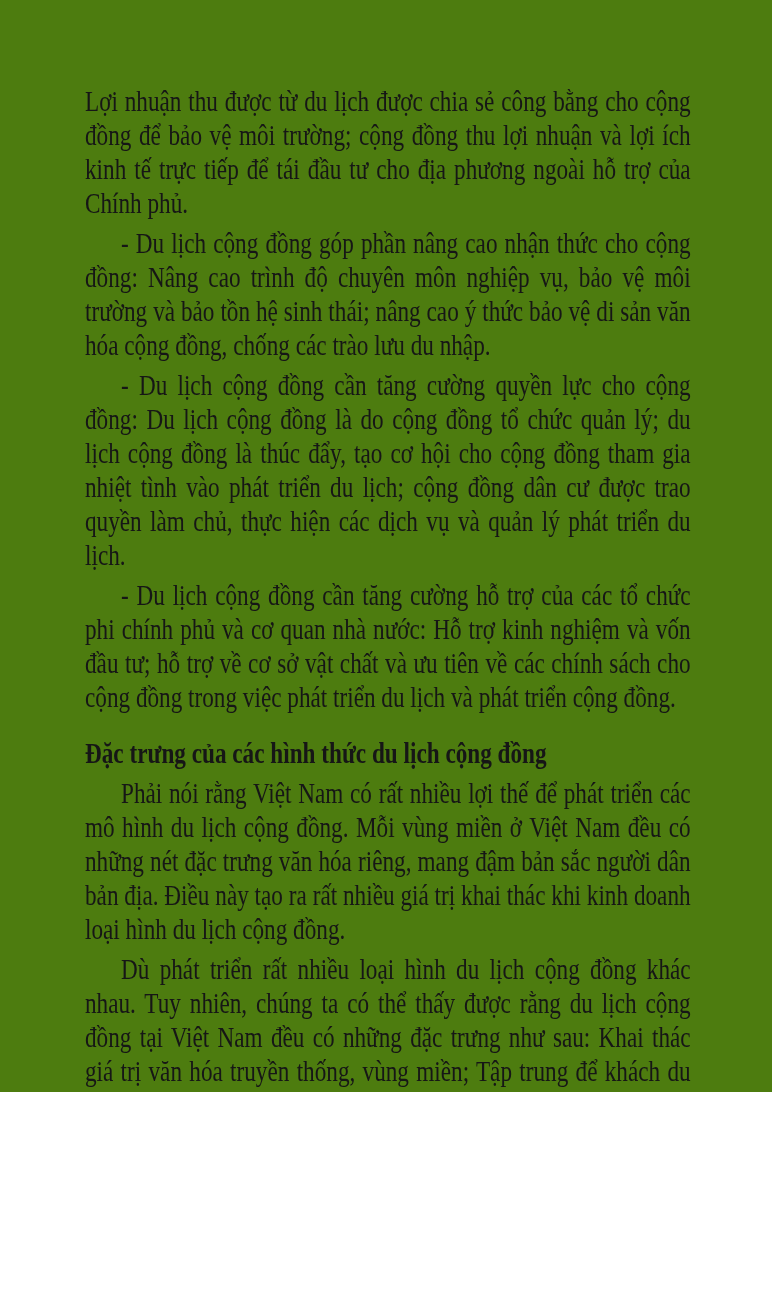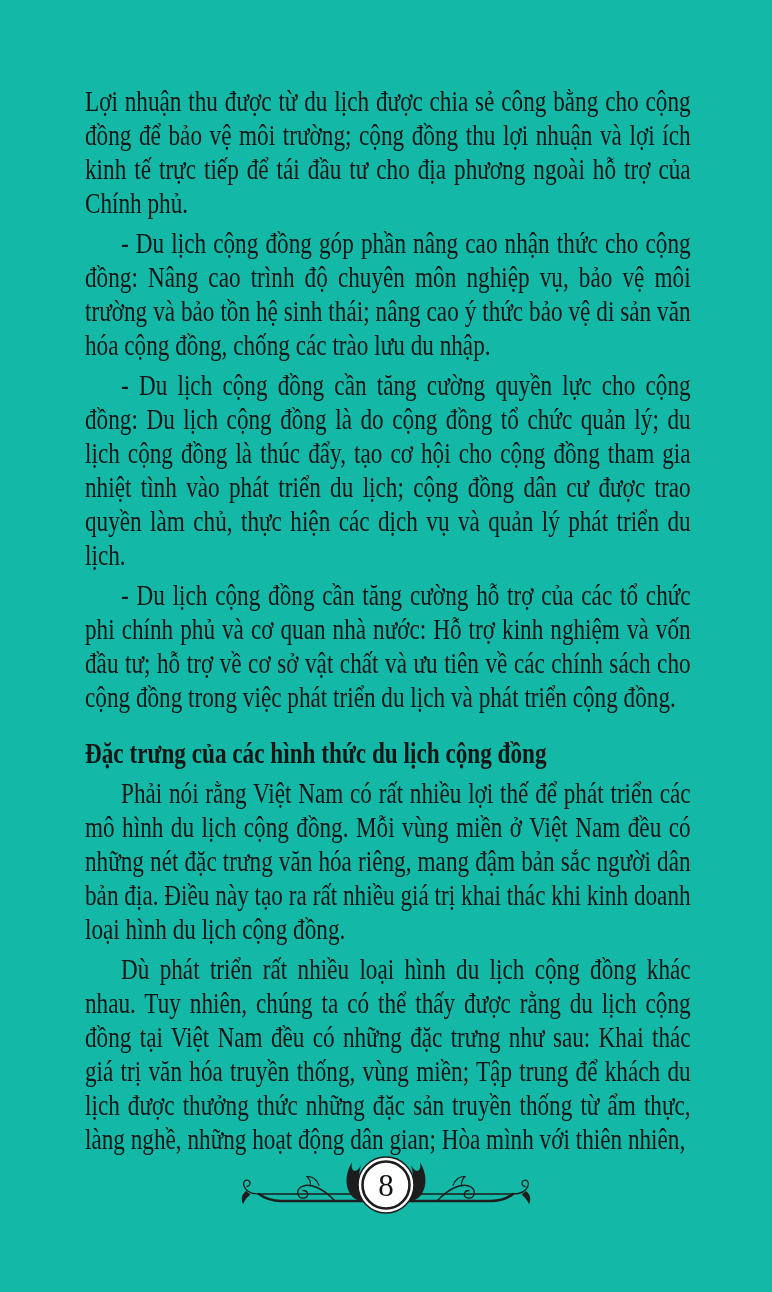--- a/index.html
+++ b/index.html
@@ -3,22 +3,22 @@
 <meta charset="utf-8">
 <title>Book page</title>
 <style>
   * { margin: 0; padding: 0; box-sizing: border-box; }
   html, body { background: #ffffff; }
   body { width: 772px; height: 1292px; overflow: hidden; }
 
   .page {
     position: relative;
     width: 772px;
-    height: 1292px;
-    background: #14b8a6;
+    height: 1092px;
+    background: #4d7c0f;
     font-family: "Liberation Serif", "DejaVu Serif", serif;
     color: #161616;
     overflow: hidden;
     padding-left: 20px;
   }
 
   
   .content {
     position: absolute;
     left: 85px;

